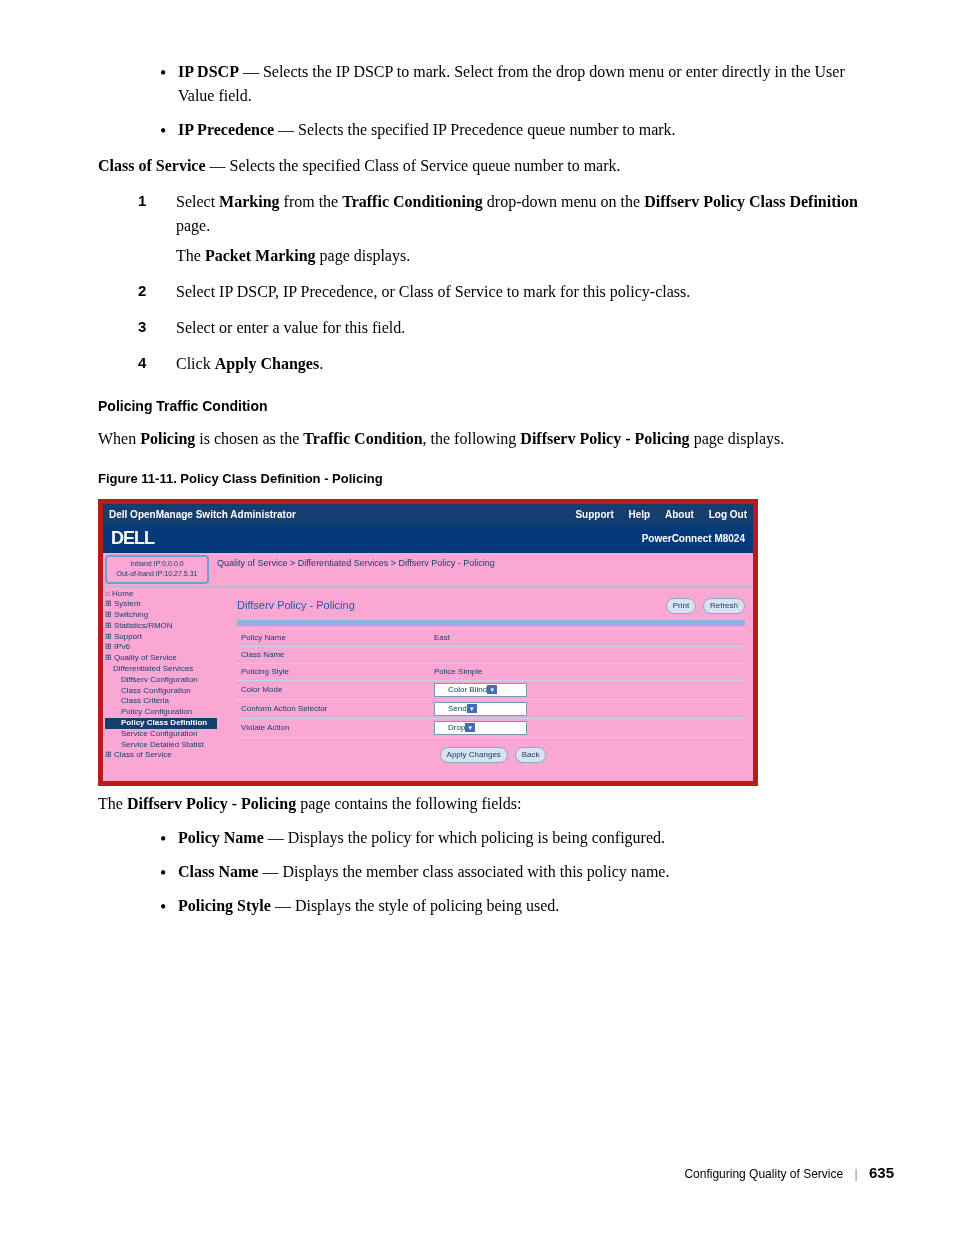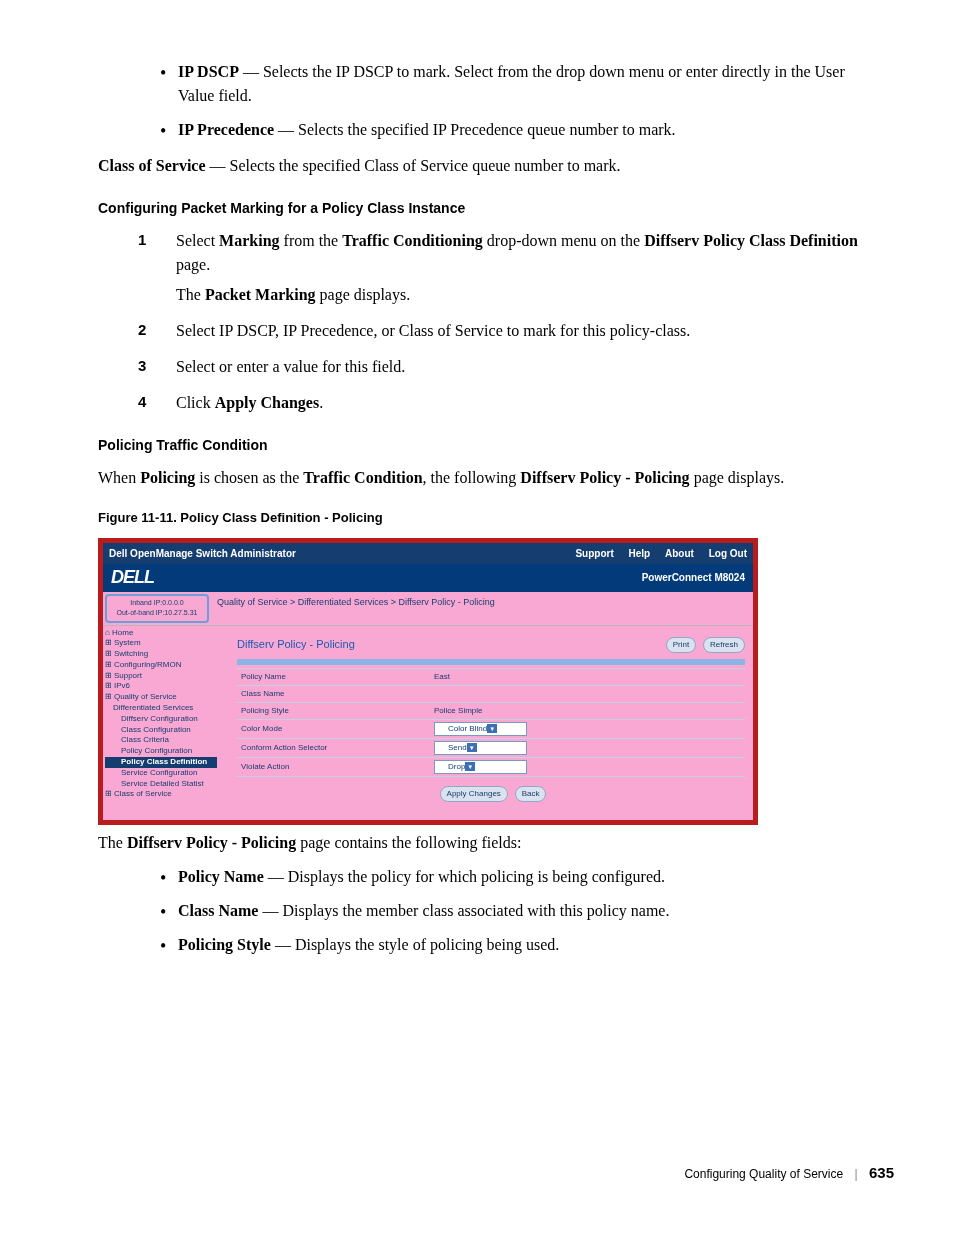--- a/index.html
+++ b/index.html
@@ -100,21 +100,21 @@
   }
   .shot .topbar .right span { margin-left: 12px; }
   .shot .brandrow {
     background: #033a7a;
     display:flex;
     justify-content: space-between;
     align-items:center;
     padding:3px 8px;
     height:22px;
   }
-  .dell-logo { color:#fff; font-weight:bold; font-size:18px; letter-spacing:-1px; font-style:italic;}
+  .dell-logo { color:#fff; font-weight:bold; font-size:18px; letter-spacing:-1px; }
   .model { color:#fff; font-weight:bold; font-size:10px;}
   .shot .secondrow { display:flex; border-bottom:1px solid #b7b7b7;}
   .ipbox { width:96px; border:2px solid #6a9fd8; border-radius:4px; margin:2px; text-align:center; font-size:7px; color:#153d6f; padding:2px;}
   .bcrumb { flex:1; padding:4px 6px; color:#153d6f; font-size:9px;}
   .shot .mainrow { display:flex; align-items:stretch;}
   .tree {
     width:112px;
     padding:2px;
     font-size:8px;
     color:#153d6f;
@@ -157,21 +157,20 @@
       </li>
       <li>
         <span class="bold">IP Precedence</span><span> — Selects the specified IP Precedence queue number to mark.</span>
       </li>
     </ul>
 
     <p style="margin:0 0 12px -40px;">
       <span class="bold">Class of Service</span><span> — Selects the specified Class of Service queue number to mark.</span>
     </p>
 
-    <div class="sub-head" style="margin-left:-40px;">Configuring Packet Marking for a Policy Class Instance</div>
 
     <ol class="steps">
       <li>
         <span>Select </span><span class="bold">Marking</span><span> from the </span><span class="bold">Traffic Conditioning</span><span> drop-down menu on the </span><span class="bold">Diffserv Policy Class Definition</span><span> page.</span>
         <div class="step-sub">
           <span>The </span><span class="bold">Packet Marking</span><span> page displays.</span>
         </div>
       </li>
       <li><span>Select IP DSCP, IP Precedence, or Class of Service to mark for this policy-class.</span></li>
       <li><span>Select or enter a value for this field.</span></li>
@@ -207,21 +206,21 @@
           <div>Inband IP:0.0.0.0</div>
           <div>Out-of-band IP:10.27.5.31</div>
         </div>
         <div class="bcrumb">Quality of Service &gt; Differentiated Services &gt; Diffserv Policy - Policing</div>
       </div>
       <div class="mainrow">
         <div class="tree" id="tree">
             <div class="t-item lvl1">⌂ Home</div>
             <div class="t-item lvl1">⊞ System</div>
             <div class="t-item lvl1">⊞ Switching</div>
-            <div class="t-item lvl1">⊞ Configuring/RMON</div>
+            <div class="t-item lvl1">⊞ Statistics/RMON</div>
             <div class="t-item lvl1">⊞ Support</div>
             <div class="t-item lvl1">⊞ IPv6</div>
             <div class="t-item lvl1">⊞ Quality of Service</div>
             <div class="t-item lvl2">Differentiated Services</div>
             <div class="t-item lvl3">Diffserv Configuration</div>
             <div class="t-item lvl3">Class Configuration</div>
             <div class="t-item lvl3">Class Criteria</div>
             <div class="t-item lvl3">Policy Configuration</div>
             <div class="t-item lvl3 sel">Policy Class Definition</div>
             <div class="t-item lvl3">Service Configuration</div>

